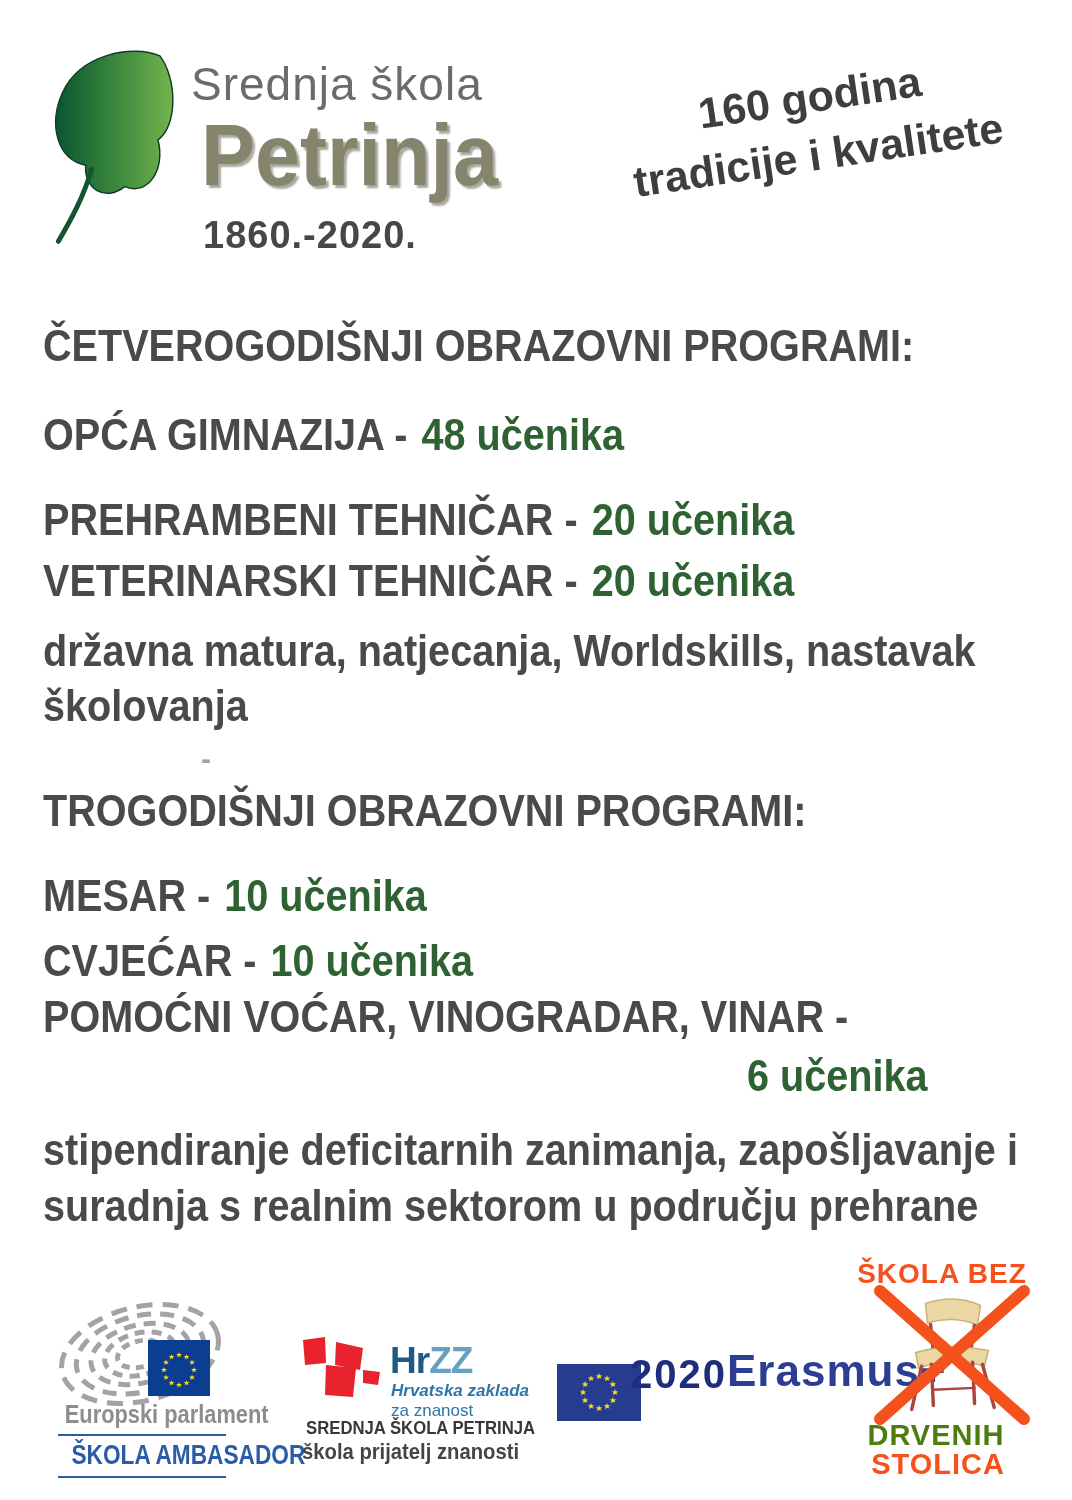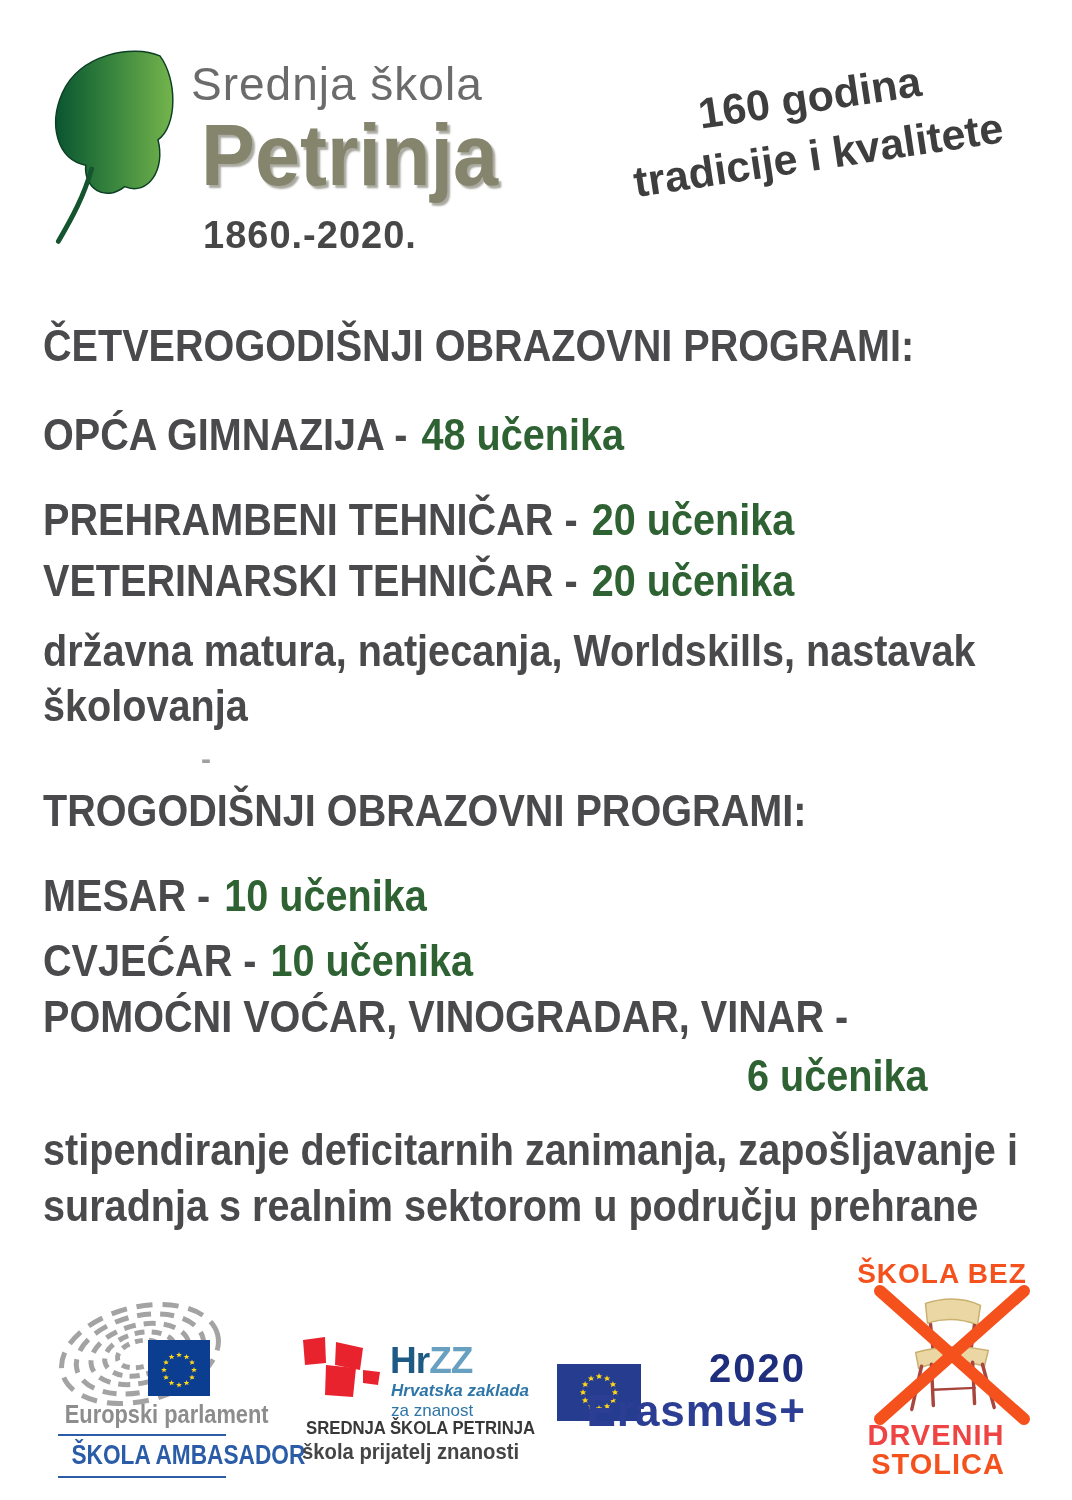--- a/index.html
+++ b/index.html
@@ -31,27 +31,27 @@
 
   
   .hrzz-brand { left:390px; top:1340px; font-size:37px; font-weight:700; letter-spacing:-1px; white-space:nowrap; }
   .hrzz-hr { color:#1d5a84; } .hrzz-zz { color:#67a0c0; }
   .hrzz-sub1 { left:391px; top:1381px; font-size:17px; font-weight:700; color:#2e75a8; white-space:nowrap;font-style:italic; }
   .hrzz-sub2 { left:391px; top:1401px; font-size:17px; font-weight:400; color:#2e75a8; white-space:nowrap; }
   .hrzz-school1 { left:294px; top:1417px; width:200px; text-align:right; font-size:19px; font-weight:700; color:#383838; }
   .hrzz-school2 { left:294px; top:1439px; width:200px; text-align:center; font-size:22px; font-weight:600; color:#454545; }
 
   
-  .erasmus-text { left:606px; top:1348px; width:200px; display:flex; flex-direction:column; align-items:flex-end; }
+  .erasmus-text { left:630px; top:1348px; width:200px; display:flex; align-items:flex-end; }
   .erasmus-year { font-size:40px; font-weight:800; color:#1e2e7c; letter-spacing:2px; line-height:1; }
   .erasmus-name { font-size:44px; font-weight:600; color:#2c3e93; line-height:1.05; letter-spacing:1px; }
 
   
   .chair-top  { left:856px; top:1258px; width:172px; text-align:center; font-size:28px; font-weight:700; color:#f4511d; letter-spacing:1px; }
-  .chair-bot1 { left:858px; top:1419px; width:156px; text-align:center; font-size:29px; font-weight:700; color:#ef4444; letter-spacing:1px; }
+  .chair-bot1 { left:858px; top:1419px; width:156px; text-align:center; font-size:29px; font-weight:700; color:#4d7c0f; letter-spacing:1px; }
   .chair-bot2 { left:862px; top:1448px; width:152px; text-align:center; font-size:29px; font-weight:700; color:#f4511d; letter-spacing:1px; }
 </style>
 </head>
 <body>
 
 <div class="page">
 
   <svg width="0" height="0" style="position:absolute" aria-hidden="true">
     <defs>
       <polygon id="star" points="0,-4 1,-1.38 3.8,-1.24 1.62,0.53 3.24,2.35 0,1.7 -2.35,3.24 -1.62,0.53 -3.8,-1.24 -1,-1.38"></polygon>

